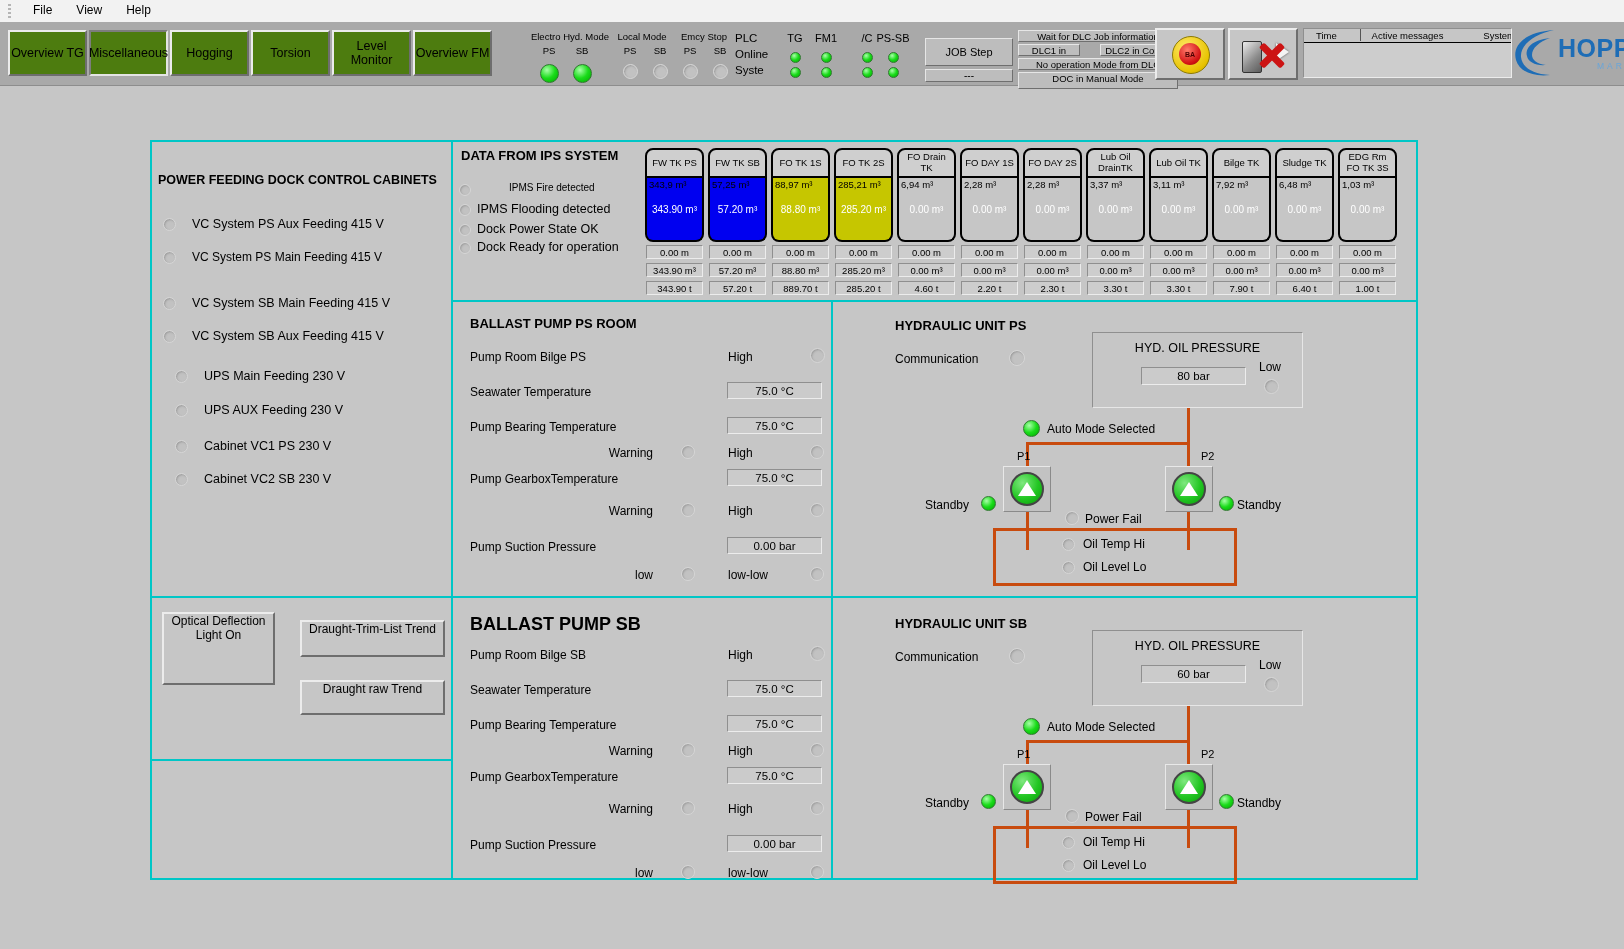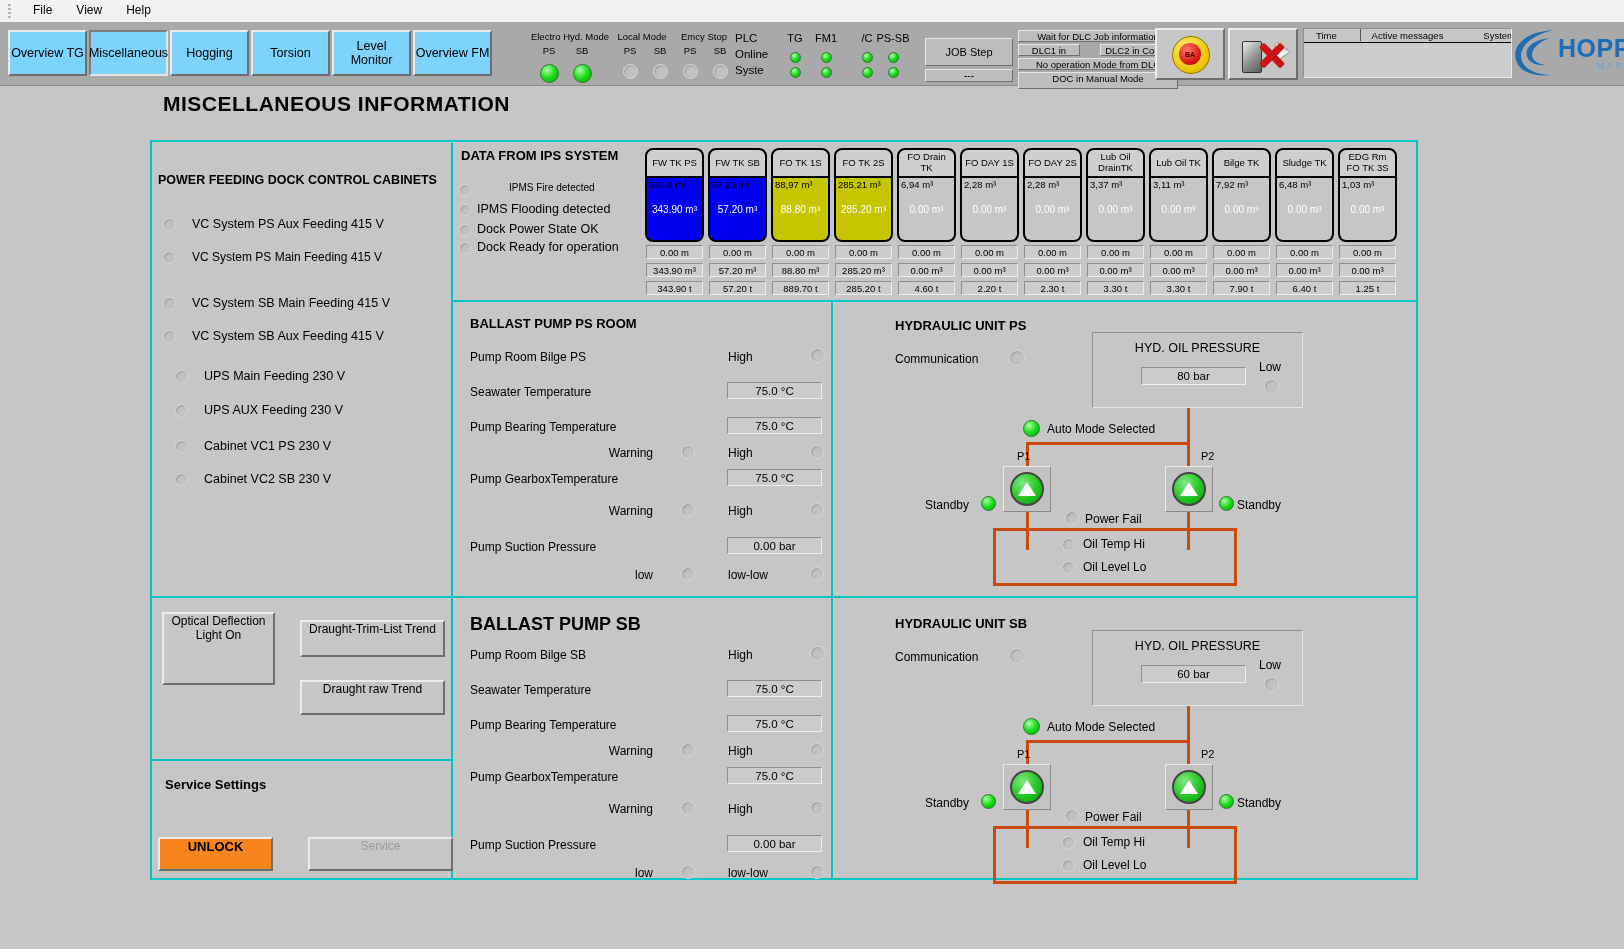--- a/index.html
+++ b/index.html
@@ -17,21 +17,21 @@
   .led.on{background:radial-gradient(circle at 35% 30%,#a8ffa8,#1adc1a 50%,#00a800);border:1px solid #2e7a2e;}
   .led.off{background:#c2c2c2;border:1px solid #d6d6d6;box-shadow:inset 1px 1px 2px rgba(110,110,110,.45);}
   #menubar{position:absolute;left:0;top:0;width:100%;height:22px;background:#f2f2f2;border-bottom:1px solid #d8d8d8;}
   .grip{position:absolute;left:8px;top:4px;width:3px;height:14px;
         background:repeating-linear-gradient(#b5b5b5 0 2px,transparent 2px 4px);}
   #menu-items{display:flex;gap:6px;padding-left:24px;}
   .menu-item{padding:3px 9px;font-size:12px;}
   #toolbar{position:absolute;left:0;top:22px;width:100%;height:63px;background:#a9a9a9;border-bottom:1px solid #8d8d8d;}
   #tabbar{position:absolute;left:8px;top:8px;display:flex;gap:2px;}
   .tab{width:79px;height:46px;display:flex;align-items:center;justify-content:center;text-align:center;
-       font-size:12.5px;background:#7dd3fc;border:2px solid;border-color:#ebebeb #6e6e6e #6e6e6e #ebebeb;box-sizing:border-box;}
+       font-size:12.5px;background:#4d7c0f;border:2px solid;border-color:#ebebeb #6e6e6e #6e6e6e #ebebeb;box-sizing:border-box;}
   .tab.active{border-color:#7d7d7d #e4e4e4 #e4e4e4 #7d7d7d;}
   .cyan{position:absolute;background:#00c6c6;}
   #outer-frame{position:absolute;left:150px;top:140px;width:1268px;height:740px;
                border:2px solid #00c6c6;box-sizing:border-box;}
   .tank-head{position:absolute;left:0;top:4px;width:59px;height:30px;box-sizing:border-box;border:2px solid #000;
              border-radius:8px 8px 0 0;background:#cfcfcf;display:flex;align-items:center;justify-content:center;
              text-align:center;font-size:9.5px;line-height:1.12;white-space:pre-line;}
   .tank-body{position:absolute;left:0;top:34px;width:59px;height:64px;box-sizing:border-box;
              border:2px solid #000;border-top:none;border-radius:0 0 8px 8px;}
   .tank-body.blue{background:#0000f0;}
@@ -171,21 +171,20 @@
       <div class="led on" style="left: 821px; top: 30px; width: 11px; height: 11px;"></div>
       <div class="led on" style="left: 821px; top: 45px; width: 11px; height: 11px;"></div>
       <div class="abs" style="left: 845px; top: 10px; width: 44px; text-align: center; font-size: 11px;">/C</div>
       <div class="led on" style="left: 862px; top: 30px; width: 11px; height: 11px;"></div>
       <div class="led on" style="left: 862px; top: 45px; width: 11px; height: 11px;"></div>
       <div class="abs" style="left: 871px; top: 10px; width: 44px; text-align: center; font-size: 11px;">PS-SB</div>
       <div class="led on" style="left: 888px; top: 30px; width: 11px; height: 11px;"></div>
       <div class="led on" style="left: 888px; top: 45px; width: 11px; height: 11px;"></div>
     </div>
 
-  <div class="lbl b" style="left:163px;top:92px;font-size:21px;letter-spacing:.5px;">MISCELLANEOUS INFORMATION</div>
 
   <div id="outer-frame"></div>
   <div class="cyan" style="left:451px;top:142px;width:2px;height:736px;"></div>
   <div class="cyan" style="left:831px;top:300px;width:2px;height:578px;"></div>
   <div class="cyan" style="left:453px;top:300px;width:963px;height:2px;"></div>
   <div class="cyan" style="left:152px;top:596px;width:1264px;height:2px;"></div>
   <div class="cyan" style="left:152px;top:759px;width:299px;height:2px;"></div>
 
   <div class="abs" id="power-panel" style="left:150px;top:140px;width:301px;height:456px;">
     <div class="lbl b" style="left:8px;top:33px;font-size:12.5px;">POWER FEEDING DOCK CONTROL CABINETS</div>
@@ -334,21 +333,21 @@
       </div>
       <div class="abs" style="left: 693px; top: 0px; width: 59px; height: 156px;">
         <div class="tank-head">EDG Rm
 FO TK 3S</div>
         <div class="tank-body none">
           <div class="tank-cap">1,03 m³</div>
           <div class="tank-vol">0.00 m³</div>
         </div>
         <div class="tank-field" style="top: 101px;">0.00 m</div>
         <div class="tank-field" style="top: 119px;">0.00 m³</div>
-        <div class="tank-field" style="top: 137px;">1.25 t</div>
+        <div class="tank-field" style="top: 137px;">1.00 t</div>
       </div>
     </div>
 
   <div class="abs" id="ballast-ps" style="left:453px;top:302px;width:378px;height:294px;">
       <div class="lbl b" style="left: 17px; top: 14px; font-size: 13px;">BALLAST PUMP PS ROOM</div>
       <div class="lbl" style="left: 17px; top: 48px;">Pump Room Bilge PS</div>
       <div class="lbl" style="left: 275px; top: 48px;">High</div>
       <div class="led off" style="left: 357px; top: 46px; width: 15px; height: 15px;"></div>
       <div class="lbl" style="left: 17px; top: 83px;">Seawater Temperature</div>
       <div class="sunk" style="left: 274px; top: 80px; width: 95px; height: 17px; font-size: 11.5px; text-align: center; line-height: 16px;">75.0 °C</div>
@@ -489,23 +488,14 @@
 Light On</span>
     </div>
     <div class="btn" style="left:150px;top:22px;width:145px;height:37px;">
       <span>Draught-Trim-List Trend</span>
     </div>
     <div class="btn" style="left:150px;top:82px;width:145px;height:35px;">
       <span>Draught raw Trend</span>
     </div>
   </div>
 
-  <div class="abs" style="left:150px;top:761px;width:301px;height:117px;">
-    <div class="lbl b" style="left:15px;top:16px;font-size:13px;">Service Settings</div>
-    <div class="btn" style="left:8px;top:76px;width:115px;height:34px;background:#f6851f;font-weight:bold;font-size:13px;">
-      <span>UNLOCK</span>
-    </div>
-    <div class="btn" style="left:158px;top:76px;width:145px;height:34px;color:#9b9b9b;">
-      <span>Service</span>
-    </div>
-  </div>
 
 </div>
 
 </body></html>

